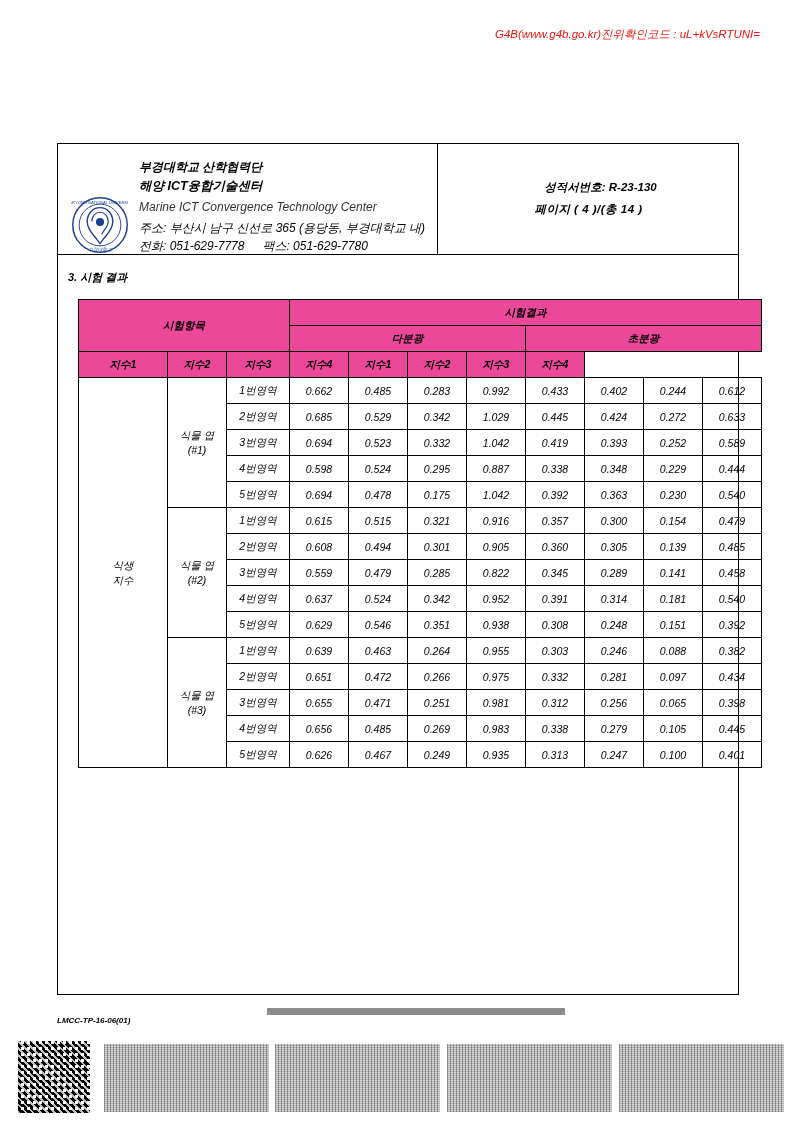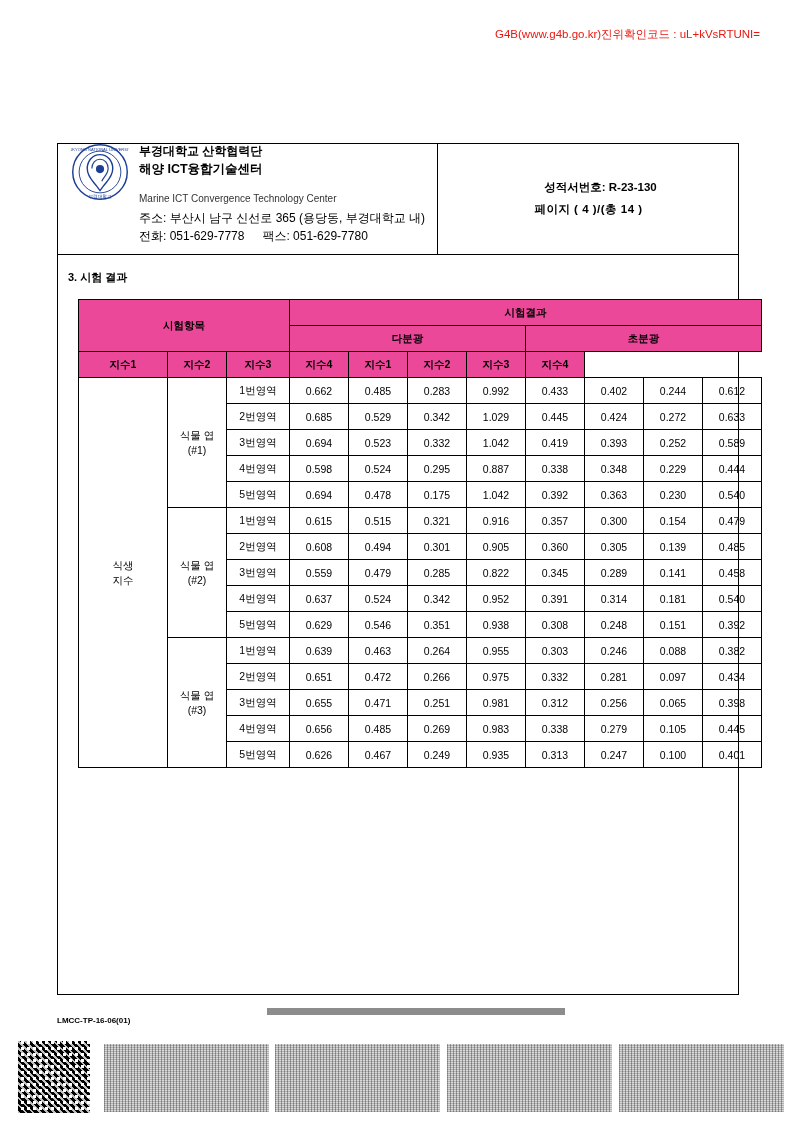--- a/index.html
+++ b/index.html
@@ -13,20 +13,21 @@
     position: relative;
     font-family: "Liberation Sans", sans-serif;
     color: #000000;
     overflow: hidden;
   }
   .page {
     position: absolute;
     left: 0; top: 0;
     width: 794px;
     height: 989px;
+    font-style: italic;
   }
   .watermark {
     position: absolute;
     right: 34px;
     top: 27px;
     font-size: 11.5px;
     color: #e8170f;
     white-space: nowrap;
     letter-spacing: 0px;
   }
@@ -56,21 +57,21 @@
     width: 682px;
     height: 112px;
     box-sizing: border-box;
     border-bottom: 1px solid #000000;
     display: flex;
   }
   .hdr-left {
     width: 380px;
     box-sizing: border-box;
     display: flex;
-    align-items: flex-start;
+    align-items: flex-end;
     padding-left: 14px;
   }
   .hdr-right {
     flex: 1;
     box-sizing: border-box;
     border-left: 1px solid #000000;
     display: flex;
     flex-direction: column;
     align-items: center;
     justify-content: center;
@@ -98,23 +99,23 @@
   .org-1 {
     font-size: 12px;
     font-weight: bold;
   }
   .org-2 {
     font-size: 12.5px;
     font-weight: bold;
     margin-top: 2px;
   }
   .org-3 {
-    font-size: 10px;
+    font-size: 12px;
     color: #333333;
-    margin-top: 14px;
+    margin-top: 5px;
   }
   .org-4 {
     font-size: 12px;
     margin-top: 4px;
   }
   .org-5 {
     font-size: 12px;
     margin-top: 2px;
   }
   .org-5 .gap { display:inline-block; width: 18px; }

